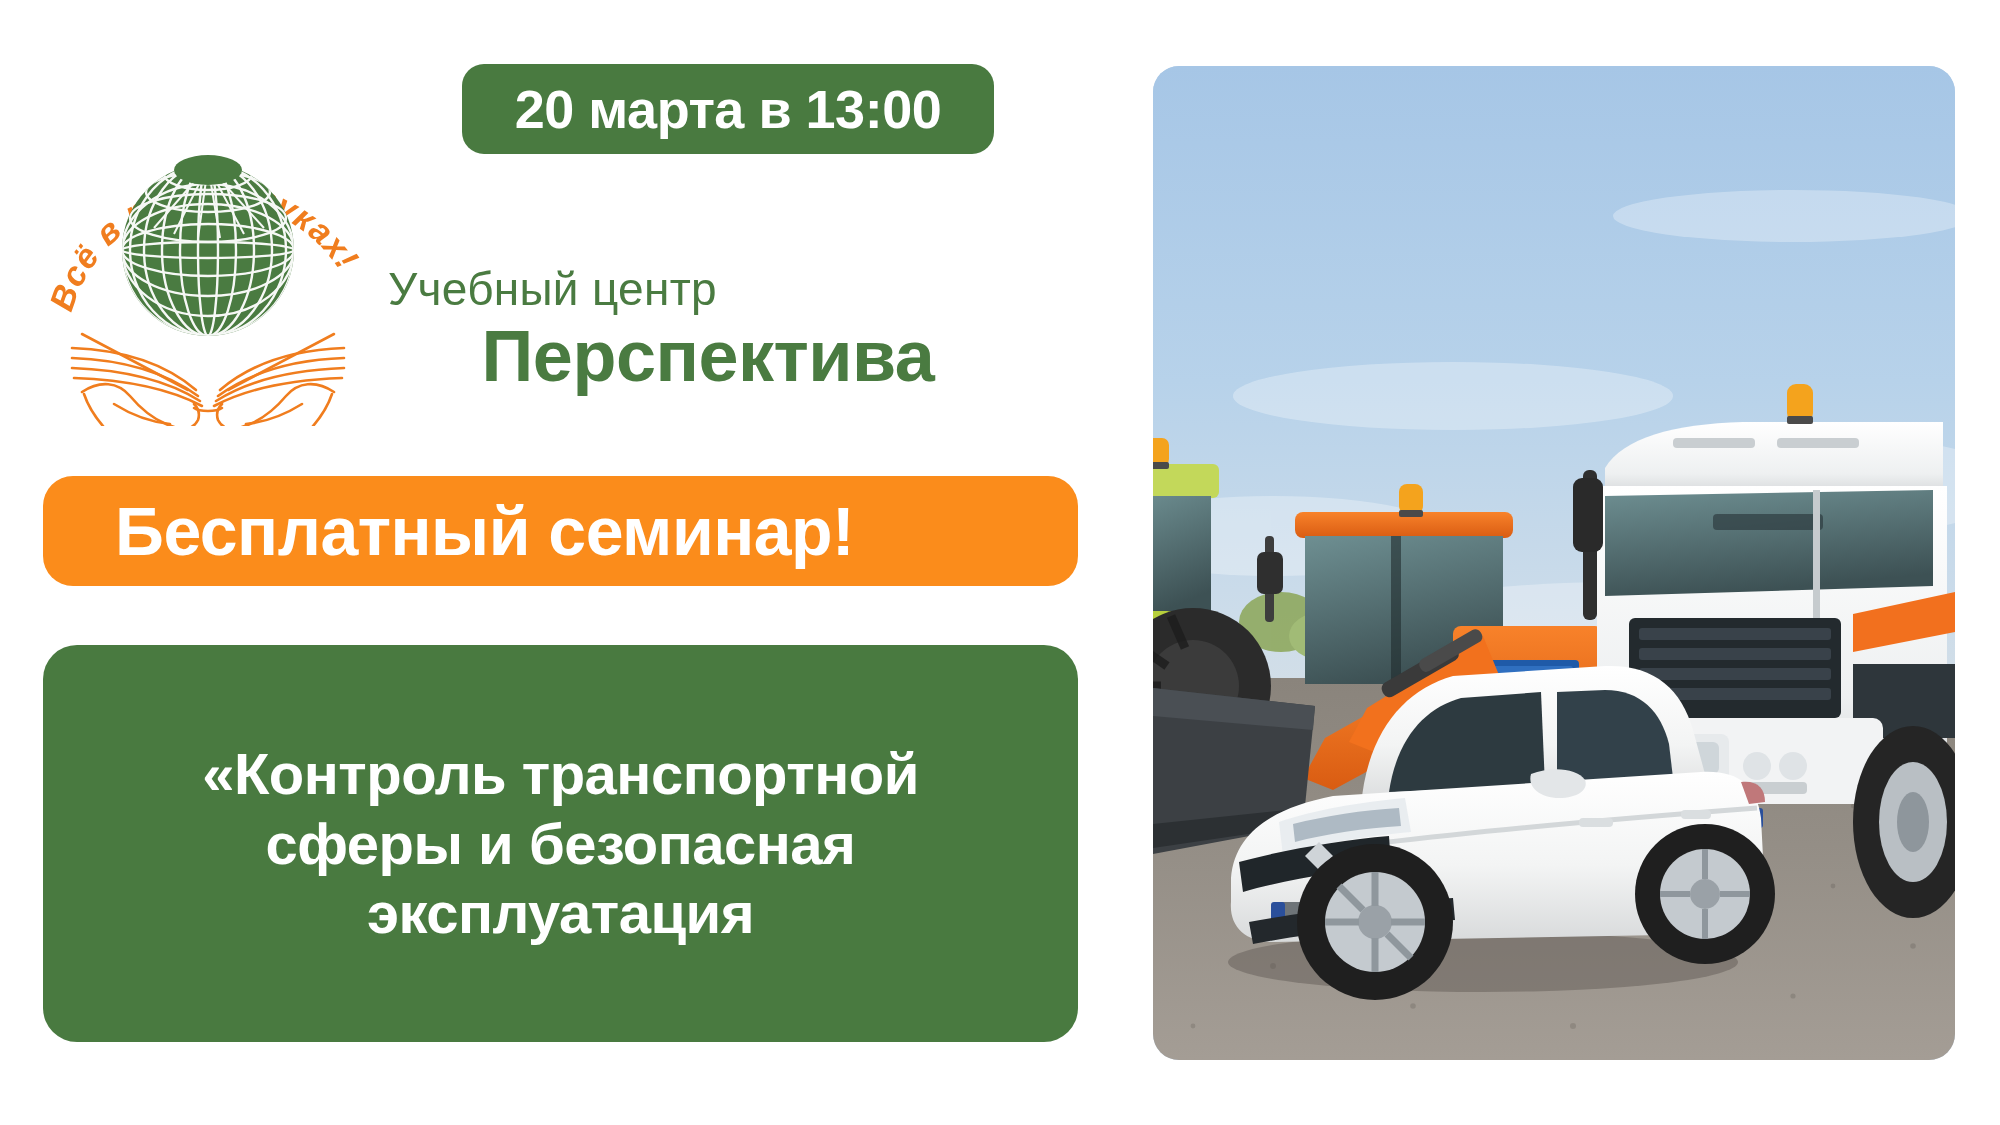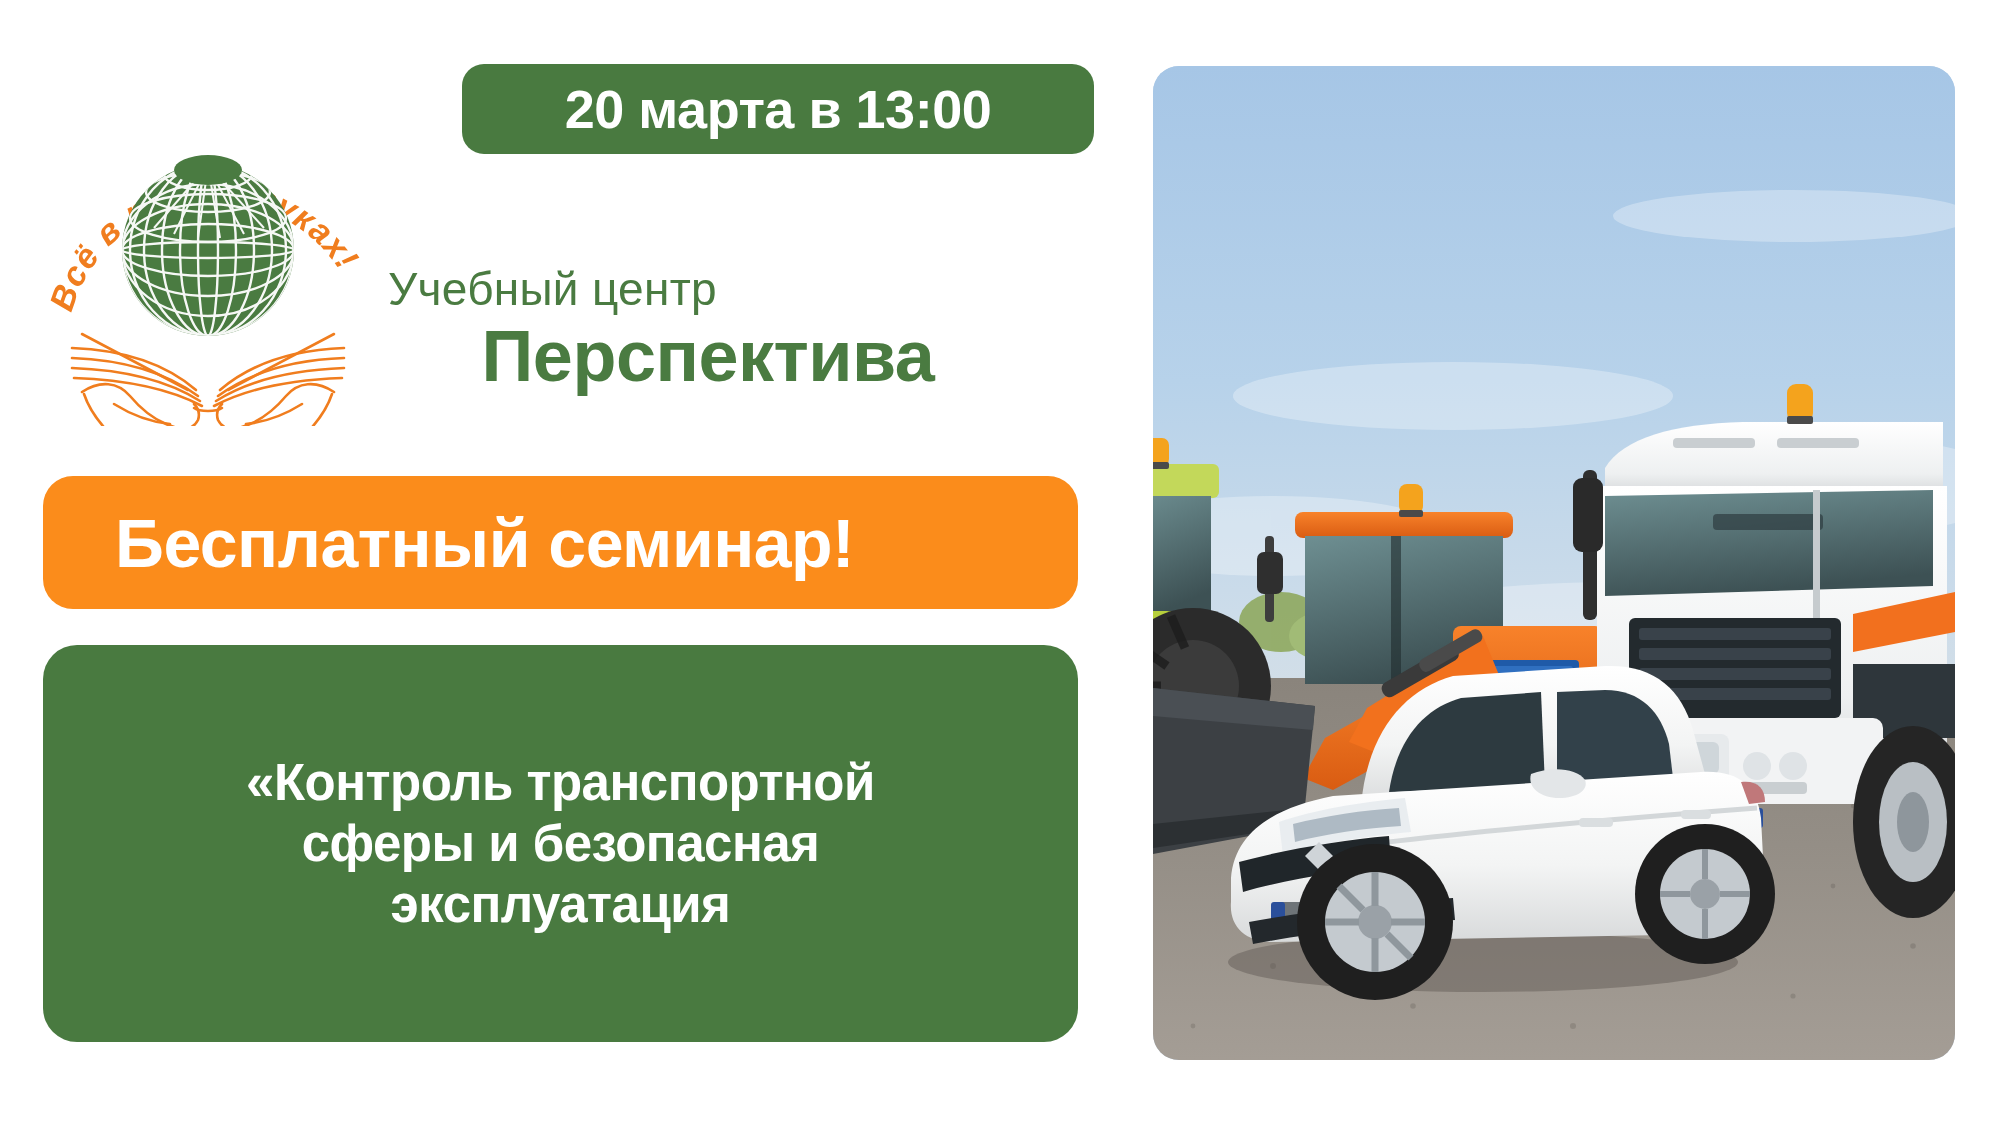--- a/index.html
+++ b/index.html
@@ -55,21 +55,21 @@
     margin-top: 8px;
     white-space: nowrap;
     text-align: center;
   }
 
   
   #date-badge {
     position: absolute;
     left: 462px;
     top: 64px;
-    width: 632px;
+    width: 532px;
     height: 90px;
     background: #497a40;
     border-radius: 22px;
     display: flex;
     align-items: center;
     justify-content: center;
   }
   #date-badge-label {
     color: #ffffff;
     font-size: 54px;
@@ -77,21 +77,21 @@
     letter-spacing: -0.5px;
     white-space: nowrap;
   }
 
   
   #free-banner {
     position: absolute;
     left: 43px;
     top: 476px;
     width: 1035px;
-    height: 133px;
+    height: 110px;
     background: #fb8c1b;
     border-radius: 30px;
     display: flex;
     align-items: center;
     padding-left: 72px;
     box-sizing: border-box;
   }
   #free-banner-label {
     color: #ffffff;
     font-size: 68px;
@@ -110,21 +110,21 @@
     background: #497a40;
     border-radius: 34px;
     display: flex;
     align-items: center;
     justify-content: center;
     box-sizing: border-box;
     padding: 18px 48px;
   }
   #topic-title {
     color: #ffffff;
-    font-size: 51px;
+    font-size: 58px;
     font-weight: 700;
     line-height: 1.20;
     text-align: center;
     letter-spacing: -0.5px;
     margin: 0;
   }
 
   
   #photo-card {
     position: absolute;

